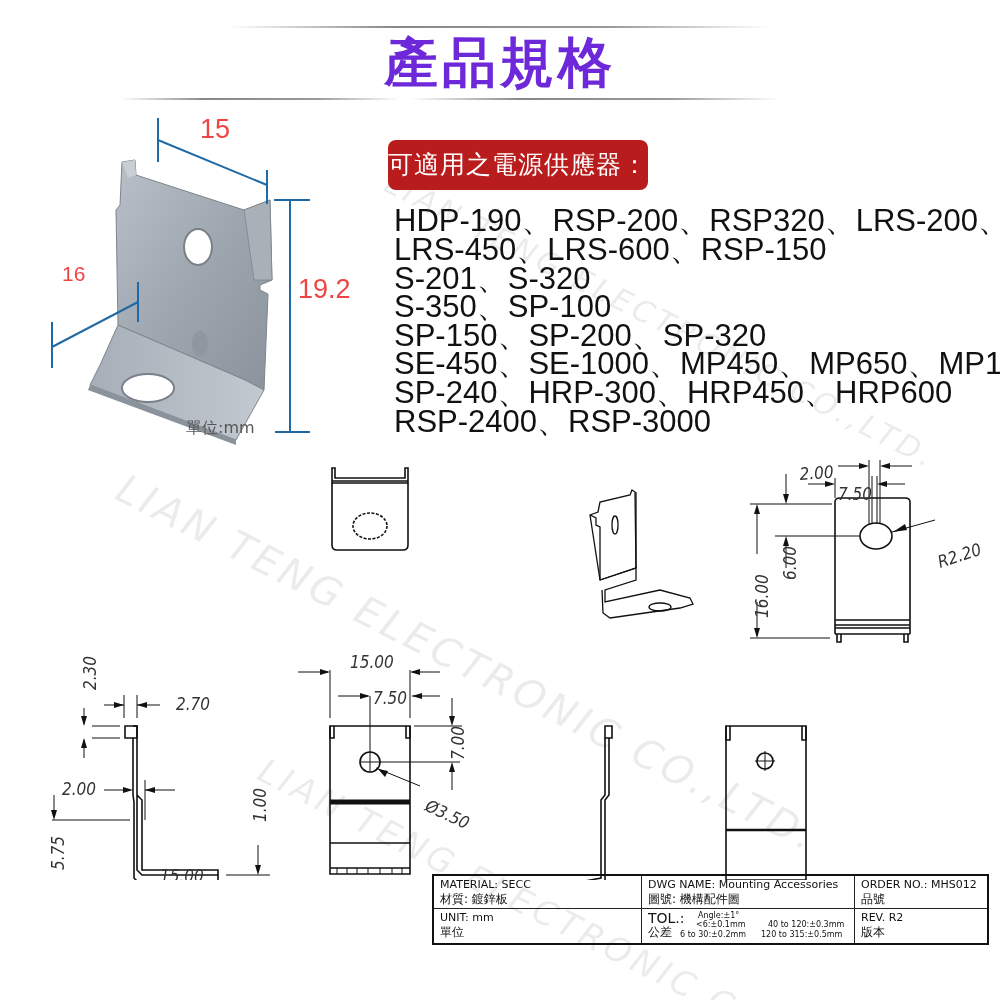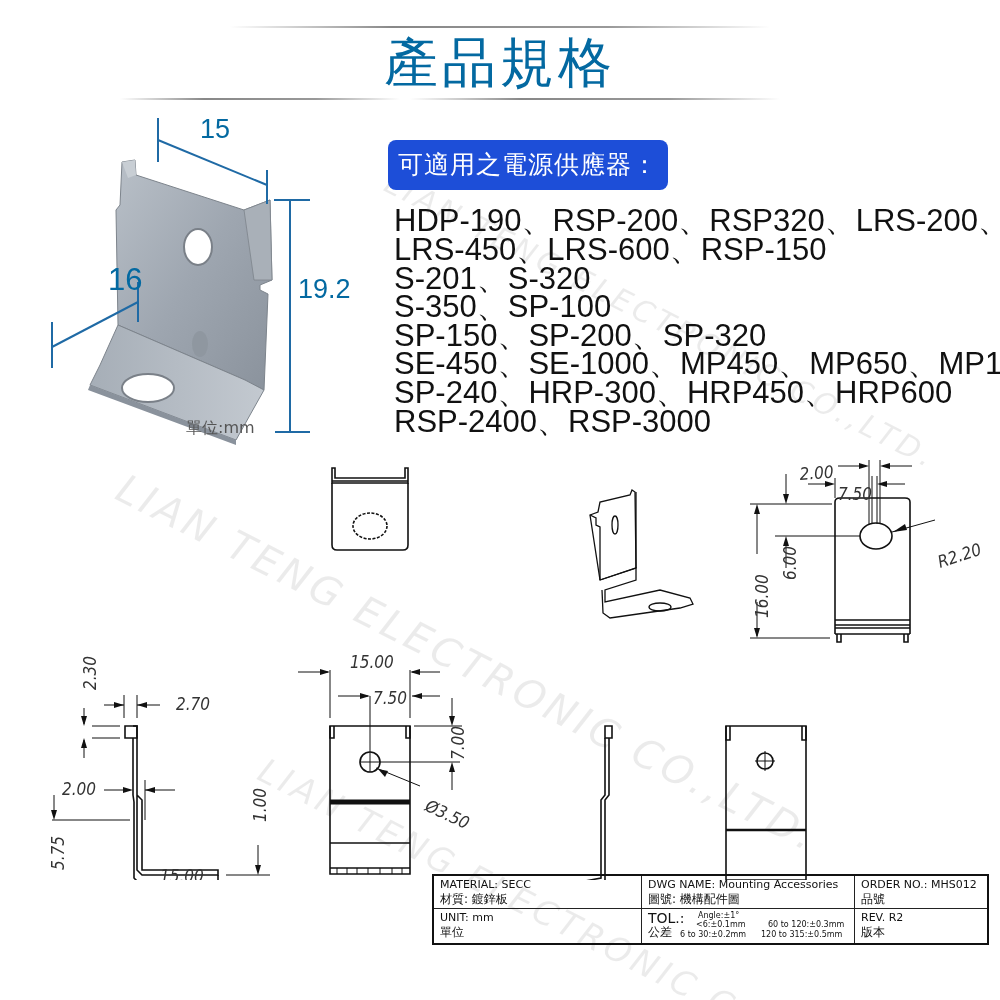--- a/index.html
+++ b/index.html
@@ -1,22 +1,22 @@
 <!DOCTYPE html>
 <html><head>
 <meta charset="utf-8">
 <style>
   html,body{margin:0;padding:0;background:#fff;}
   body{width:1000px;height:1000px;position:relative;overflow:hidden;font-family:"DejaVu Sans","Liberation Sans",sans-serif;color:#111;}
   .abs{position:absolute;}
   .hline{position:absolute;height:2px;background:linear-gradient(to right,rgba(120,120,120,0),#888 30%,#999 70%,rgba(150,150,150,0));}
-  #title{left:0;width:1000px;top:28px;text-align:center;font-size:54px;color:#0369a1;letter-spacing:4px;line-height:70px;font-weight:400;}
-  #badge{left:388px;top:140px;height:50px;padding:0 10px;background:#1d4ed8;color:#fff;border-radius:8px;font-size:25px;line-height:50px;letter-spacing:1px;}
+  #title{left:0;width:1000px;top:28px;text-align:center;font-size:54px;color:#6d28d9;letter-spacing:4px;line-height:70px;font-weight:700;}
+  #badge{left:388px;top:140px;height:50px;padding:0 0;background:#b91c1c;color:#fff;border-radius:8px;font-size:25px;line-height:50px;letter-spacing:1px;}
   .model-line{position:absolute;left:394px;font-family:"Liberation Sans",sans-serif;font-size:31px;color:#111;line-height:28px;white-space:nowrap;}
-  .dim-label{position:absolute;font-family:"Liberation Sans",sans-serif;color:#0369a1;}
+  .dim-label{position:absolute;font-family:"Liberation Sans",sans-serif;color:#ef4444;}
   .unit-label{position:absolute;font-size:16px;color:#555;text-align:center;}
   .wm{position:absolute;font-family:"DejaVu Sans",sans-serif;font-style:italic;color:rgba(0,0,0,0.08);font-size:40px;white-space:nowrap;letter-spacing:4px;transform-origin:0 0;pointer-events:none;}
   .cad{font-family:"DejaVu Sans Condensed","DejaVu Sans",sans-serif;font-style:italic;font-size:17px;fill:#333;}
   table#spec{position:absolute;left:432px;top:874px;border-collapse:collapse;font-family:"DejaVu Sans",sans-serif;font-size:11px;color:#111;}
   table#spec td{border:1px solid #222;padding:2px 6px;vertical-align:top;line-height:14px;}
   table#spec{border:2px solid #111;}
   .en{display:block;}
   .zh{display:block;font-size:12px;}
   .tol{position:relative;height:30px;}
   .tol small{position:absolute;font-size:8px;line-height:9px;white-space:nowrap;}
@@ -64,21 +64,21 @@
   <line x1="118" y1="30" x2="227" y2="75" stroke="#1f6aa5" stroke-width="2"></line>
   <line x1="227" y1="60" x2="227" y2="94" stroke="#1f6aa5" stroke-width="2"></line>
   <line x1="234" y1="90" x2="270" y2="90" stroke="#1f6aa5" stroke-width="2"></line>
   <line x1="250" y1="90" x2="250" y2="322" stroke="#1f6aa5" stroke-width="2"></line>
   <line x1="235" y1="322" x2="270" y2="322" stroke="#1f6aa5" stroke-width="2"></line>
   <line x1="98" y1="172" x2="98" y2="212" stroke="#1f6aa5" stroke-width="2"></line>
   <line x1="98" y1="192" x2="12" y2="237" stroke="#1f6aa5" stroke-width="2"></line>
   <line x1="12" y1="212" x2="12" y2="258" stroke="#1f6aa5" stroke-width="2"></line>
 </svg>
 <div class="dim-label" style="left:200px;top:114px;font-size:27px;">15</div>
-<div class="dim-label" style="left:62px;top:262px;font-size:31px;margin-left:46px;">16</div>
+<div class="dim-label" style="left:62px;top:262px;font-size:21px;">16</div>
 <div class="dim-label" style="left:298px;top:274px;font-size:27px;">19.2</div>
 <div class="unit-label" style="left:186px;top:418px;">單位:mm</div>
 
 <div id="badge" class="abs">可適用之電源供應器：</div>
 <div class="model-line" style="top:207px;">HDP-190、RSP-200、RSP320、LRS-200、LRS-350</div>
 <div class="model-line" style="top:236px;">LRS-450、LRS-600、RSP-150</div>
 <div class="model-line" style="top:265px;">S-201、S-320</div>
 <div class="model-line" style="top:293px;">S-350、SP-100</div>
 <div class="model-line" style="top:322px;">SP-150、SP-200、SP-320</div>
 <div class="model-line" style="top:350px;">SE-450、SE-1000、MP450、MP650、MP1000</div>
@@ -275,21 +275,21 @@
           <span class="en">UNIT: mm</span>
           <span class="zh">單位</span>
         </td>
     <td>
       <div class="tol">
         <small style="left:0;top:0;font-size:14px;line-height:14px;">TOL.:</small>
         <small style="left:0;top:14px;font-size:12px;line-height:14px;">公差</small>
         <small style="left:50px;top:0;">Angle:±1°</small>
         <small style="left:48px;top:9px;">&lt;6:±0.1mm</small>
         <small style="left:32px;top:19px;">6 to  30:±0.2mm</small>
-        <small style="left:120px;top:9px;">60 to 120:±0.3mm</small>
+        <small style="left:120px;top:9px;">40 to 120:±0.3mm</small>
         <small style="left:113px;top:19px;">120 to 315:±0.5mm</small>
       </div>
     </td>
     <td>
           <span class="en">REV. R2</span>
           <span class="zh">版本</span>
         </td>
   </tr>
 </tbody>
   </table>

